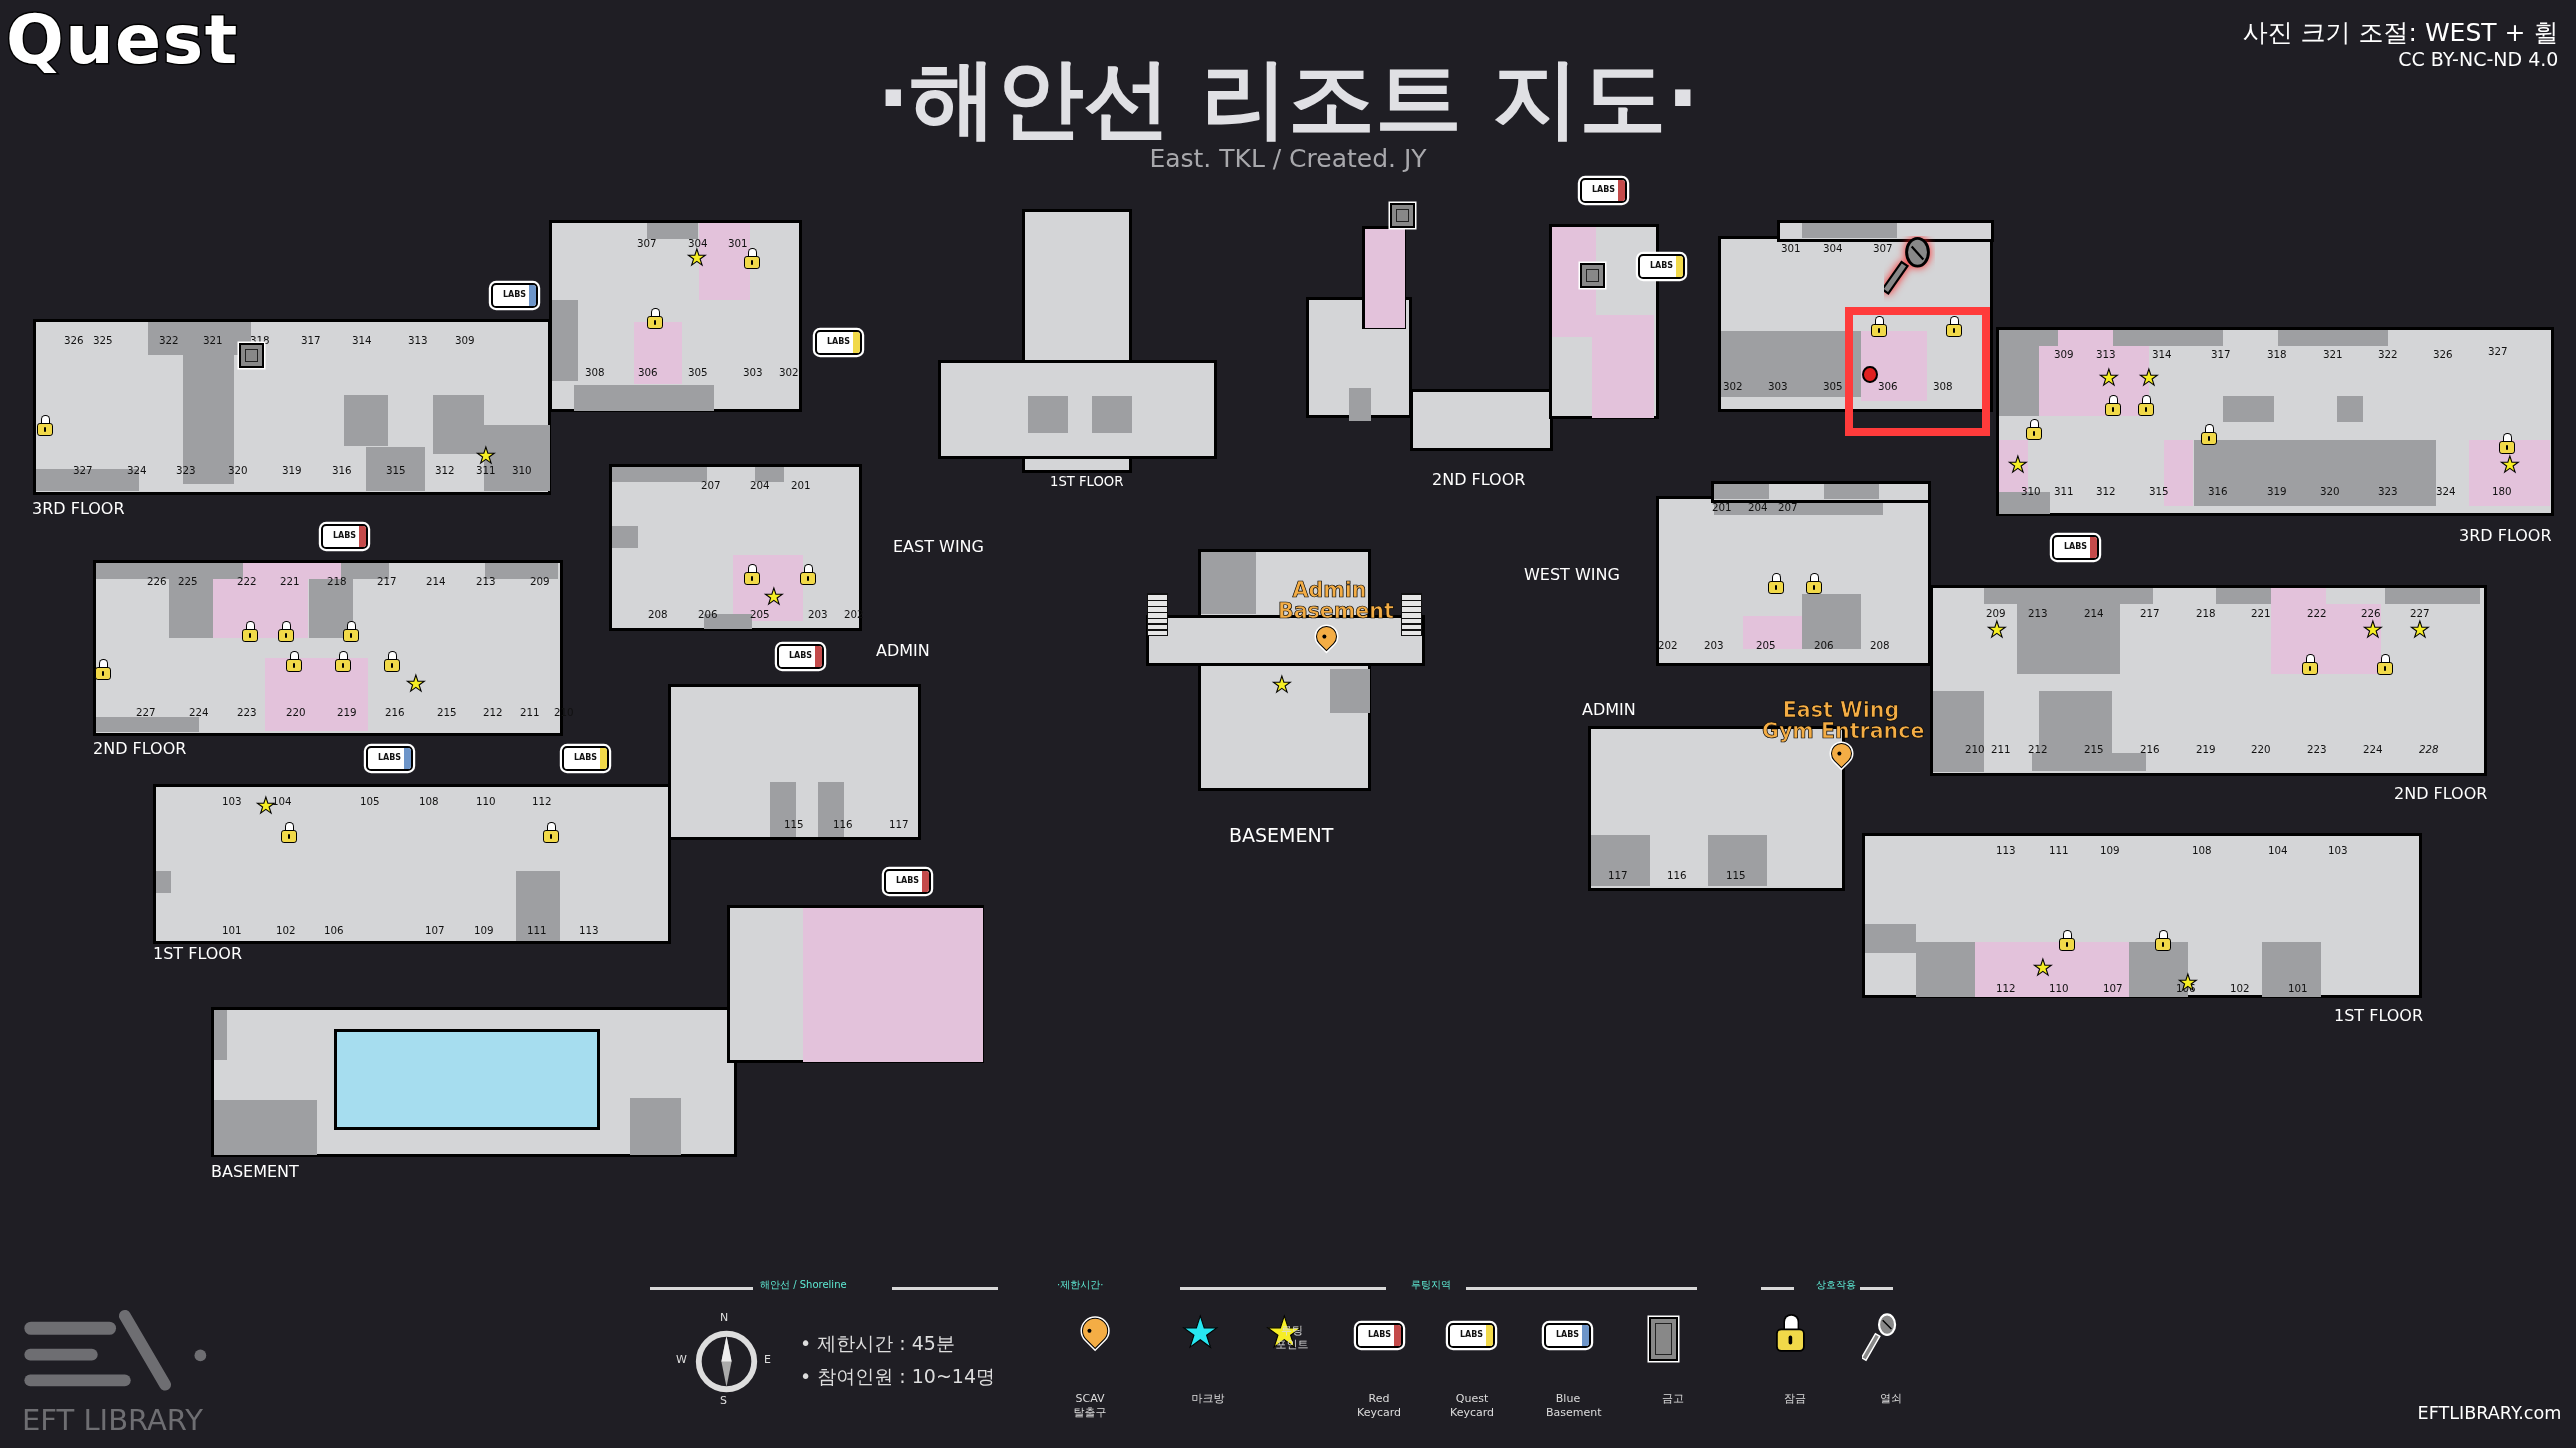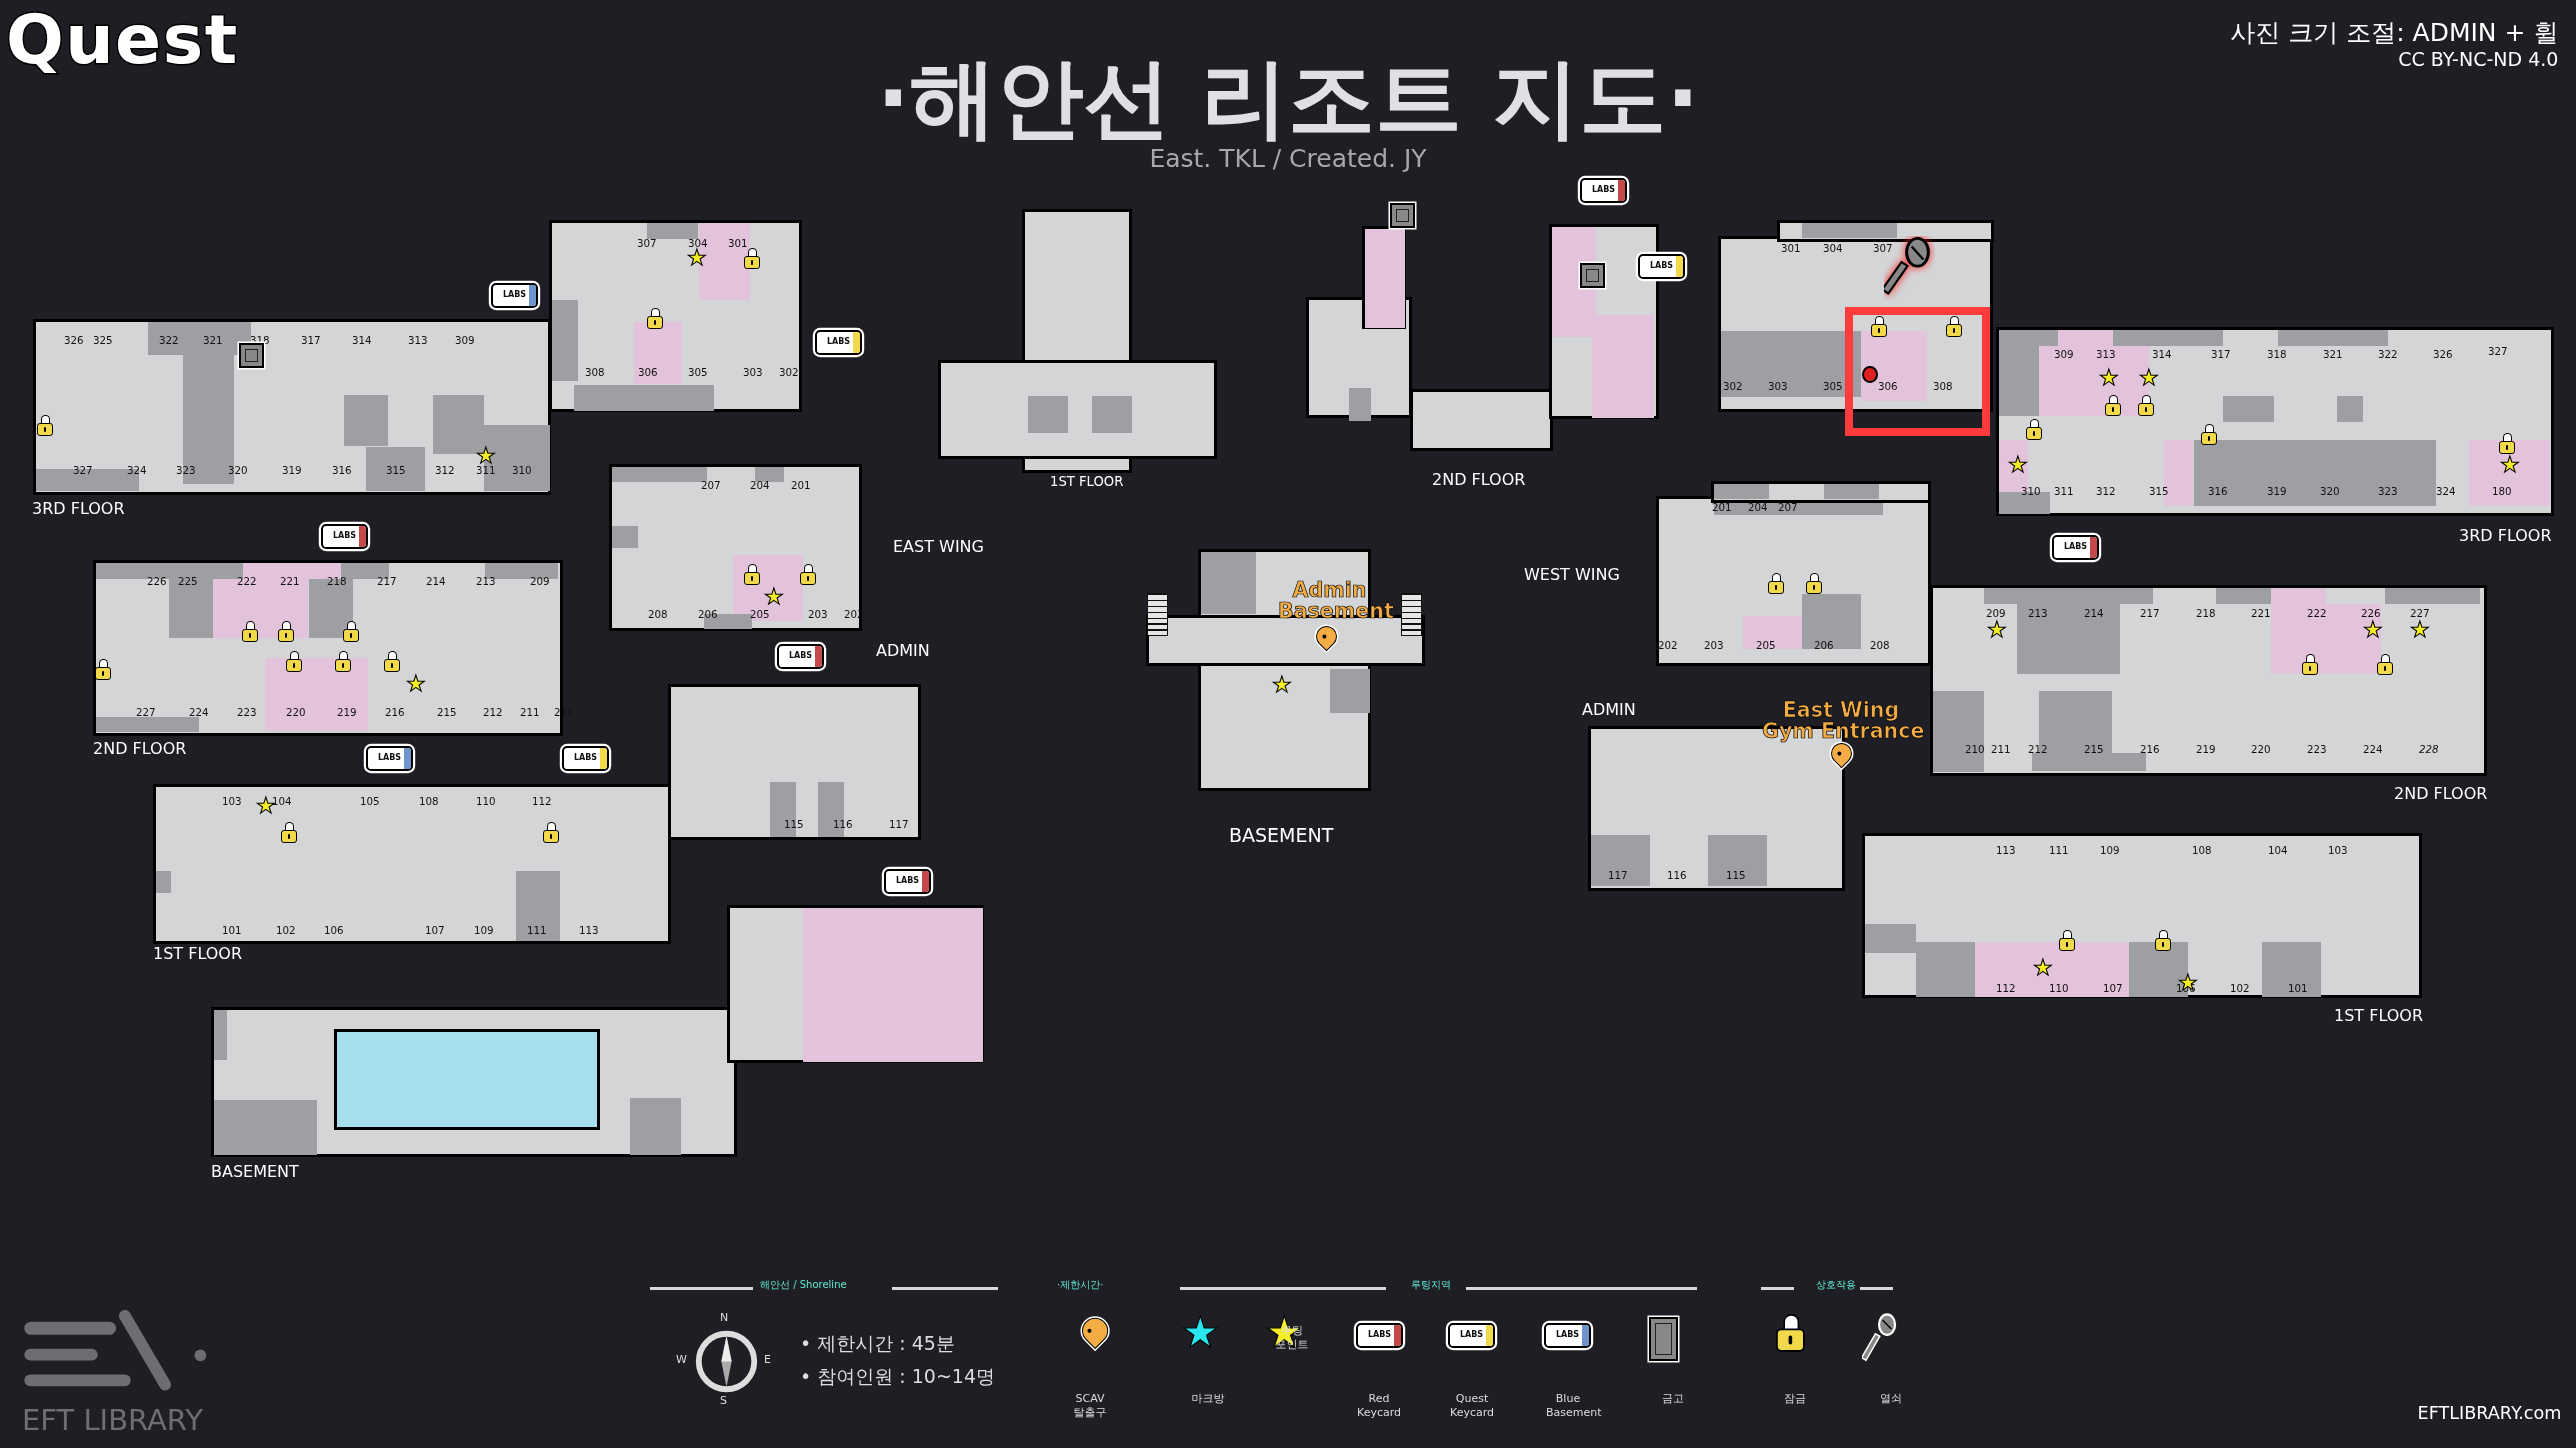--- a/index.html
+++ b/index.html
@@ -35,21 +35,21 @@
   .leg-lbl{position:absolute;font-size:11px;color:#ddd;text-align:center;line-height:14px;font-family:"DejaVu Sans",sans-serif;}
   .info{position:absolute;font-size:19px;color:#ddd;font-family:"DejaVu Sans",sans-serif;}
   .logo-text{position:absolute;left:22px;top:1403px;font-size:29px;color:#6e6e72;font-family:"DejaVu Sans",sans-serif;}
   .site{position:absolute;right:14.7px;top:1403px;font-size:17.6px;color:#fff;font-family:"DejaVu Sans",sans-serif;}
   .stairs{position:absolute;background:repeating-linear-gradient(#111 0 1.5px,#e6e6e6 1.5px 5.9px);border:1.5px solid #111;box-sizing:border-box;}
 </style>
 </head>
 <body>
 
 <div class="abs quest">Quest</div>
-<div class="abs tr1">사진 크기 조절: ADMIN + 휠</div>
+<div class="abs tr1">사진 크기 조절: WEST + 휠</div>
 <div class="abs tr2">CC BY-NC-ND 4.0</div>
 <div class="abs title">·해안선 리조트 지도·</div>
 <div class="abs subtitle">East. TKL / Created. JY</div>
 
 <div>
 
   <div class="bld" style="left:33px;top:319px;width:518px;height:176px;">
     <div class="dk" style="left:112px;top:0;width:103px;height:33px;"></div>
     <div class="dk" style="left:147px;top:33px;width:51px;height:129px;"></div>
     <div class="dk" style="left:0;top:147px;width:103px;height:22px;"></div>

